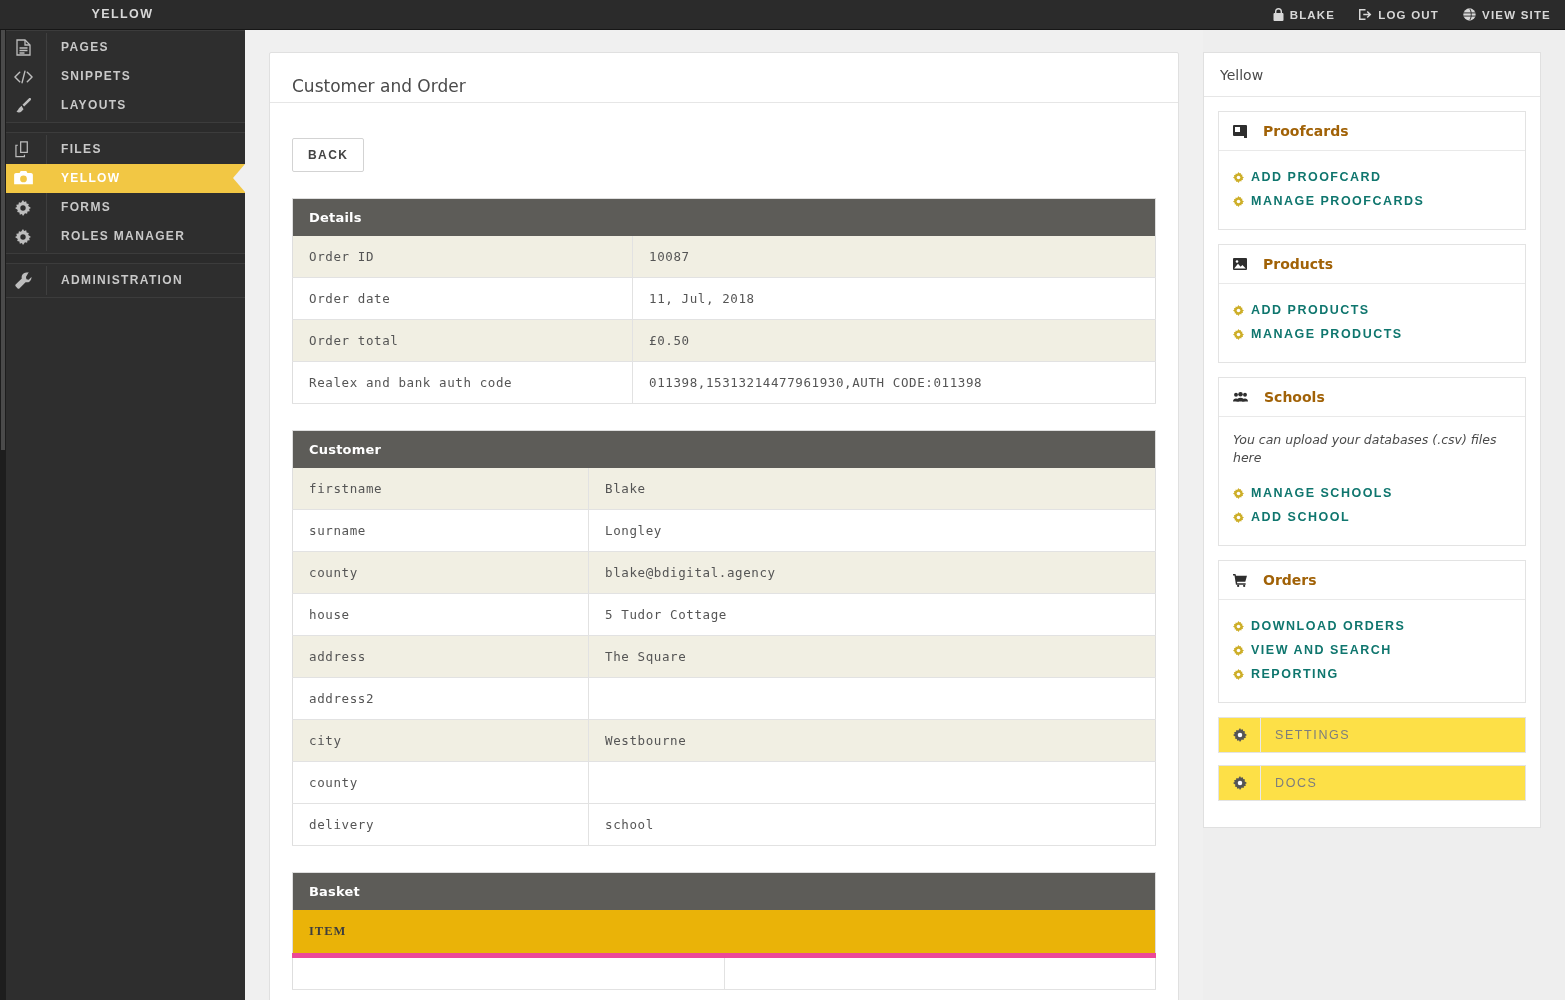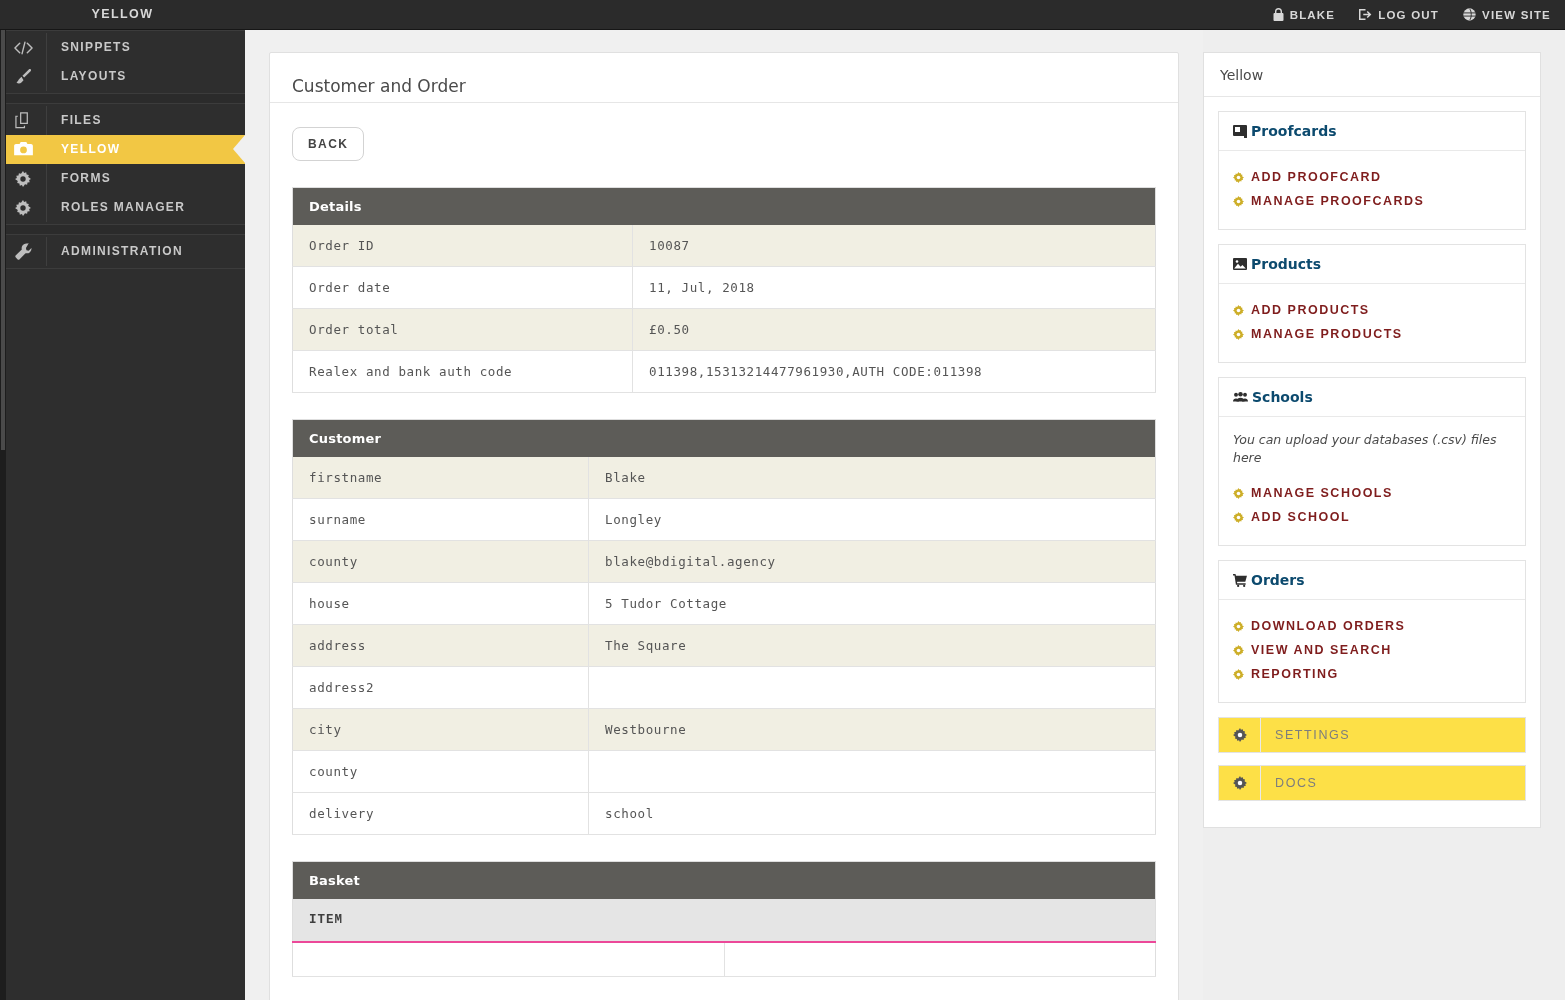--- a/index.html
+++ b/index.html
@@ -109,26 +109,27 @@
     border-bottom: 1px solid #e6e6e6;
     font-family: "DejaVu Sans", sans-serif;
     font-weight: normal;
   }
   .panel-body { padding: 24px 22px 30px 22px; }
 
   .btn-back {
     display: inline-block;
     background: #ffffff;
     border: 1px solid #d3d3d3;
-    border-radius: 8px;
+    border-radius: 2px;
     padding: 9px 15px;
     font-size: 12px; font-weight: bold; letter-spacing: 1.4px;
     color: #444444;
     cursor: pointer;
     font-family: "Liberation Sans", sans-serif;
+    margin-top: 11px;
   }
 
   .dtable {
     width: 100%;
     border-collapse: collapse;
     margin-top: 26px;
     border: 1px solid #dedede;
     table-layout: fixed;
   }
   .dtable .thead th {
@@ -151,29 +152,29 @@
     white-space: nowrap; overflow: hidden; text-overflow: ellipsis;
   }
   .dtable tr.odd td { background: #f1efe3; }
   .dtable tr.even td { background: #ffffff; }
   .dtable td.k { border-right: 1px solid #e2e2e2; }
 
   .dtable.details col.k { width: 340px; }
   .dtable.cust col.k { width: 296px; }
 
   .dtable .basket-col th {
-    background: #e5e5e5;
+    background: #eab308;
     color: #3e3e3e;
     font-size: 12.5px;
     font-weight: bold;
     letter-spacing: 1px;
     padding: 14px 16px;
     text-align: left;
-    border-bottom: 2px solid #ec4899;
-    font-family: Liberation Mono, monospace;
+    border-bottom: 5px solid #ec4899;
+    font-family: Liberation Serif, serif;
   }
   .basket-empty td { height: 34px; background:#fff; }
 
   
   .rail {
     position: absolute; top: 30px; left: 1203px;
     width: 362px; height: 970px;
     background: #eeeeee;
     padding: 22px 24px 0 0;
     overflow: hidden;
@@ -190,39 +191,39 @@
     font-family: "DejaVu Sans", sans-serif;
   }
   .rail-inner { padding: 14px; }
 
   .card {
     border: 1px solid #e3e3e3;
     background: #fff;
     margin-bottom: 14px;
   }
   .card-head {
-    display: flex; align-items: center; gap: 4px;
+    display: flex; align-items: center; gap: 16px;
     padding: 11px 14px;
     border-bottom: 1px solid #e9e9e9;
-    font-size: 14px; font-weight: bold; color: #0c4a6e;
+    font-size: 14px; font-weight: bold; color: #a16207;
     font-family: "DejaVu Sans", sans-serif;
   }
   .card-head .ic { display:flex; align-items:center; color:#2e2e2e; }
   .card-body { padding: 14px 14px 16px 14px; }
   .card-note {
     font-style: italic;
     font-size: 12.5px;
     color: #4a4a4a;
     line-height: 1.45;
     margin-bottom: 14px;
     font-family: "DejaVu Sans", sans-serif;
   }
   .card-link {
     display: flex; align-items: center; gap: 7px;
-    color: #7f1d1d;
+    color: #0f766e;
     font-size: 12.5px; font-weight: bold; letter-spacing: 1.5px;
     padding: 5px 0;
     cursor: pointer;
   }
   .card-link .ic { color: #cdae28; display:flex; align-items:center; }
 
   .bigbtn {
     display: flex; align-items: stretch;
     border: 1px solid #e3e3e3;
     background: #fde047;
@@ -282,20 +283,30 @@
         </span>
         <span>VIEW SITE</span>
       </a>
 
     </div>
   </div>
 
   <div class="sidebar">
 
     <div class="sbgroup">
+      <div class="sbitem">
+        <span class="sbicon">
+          <svg width="15" height="17" viewBox="0 0 15 17" fill="none" stroke="currentColor" stroke-width="1.3">
+            <path d="M1 1h8l5 5v10H1V1z"></path>
+              <path d="M9 1v5h5"></path>
+            <path d="M3.5 9h8M3.5 11.5h8M3.5 14h5"></path>
+          </svg>
+        </span>
+        <span class="sblabel">PAGES</span>
+      </div>
       <div class="sbitem">
         <span class="sbicon">
           <svg width="19" height="14" viewBox="0 0 20 14" fill="none" stroke="currentColor" stroke-width="1.5" stroke-linecap="round" stroke-linejoin="round">
             <path d="M6 2 1 7l5 5"></path>
               <path d="M14 2l5 5-5 5"></path>
               <path d="M11.5 1 8.5 13"></path>
           </svg>
         </span>
         <span class="sblabel">SNIPPETS</span>
       </div>

